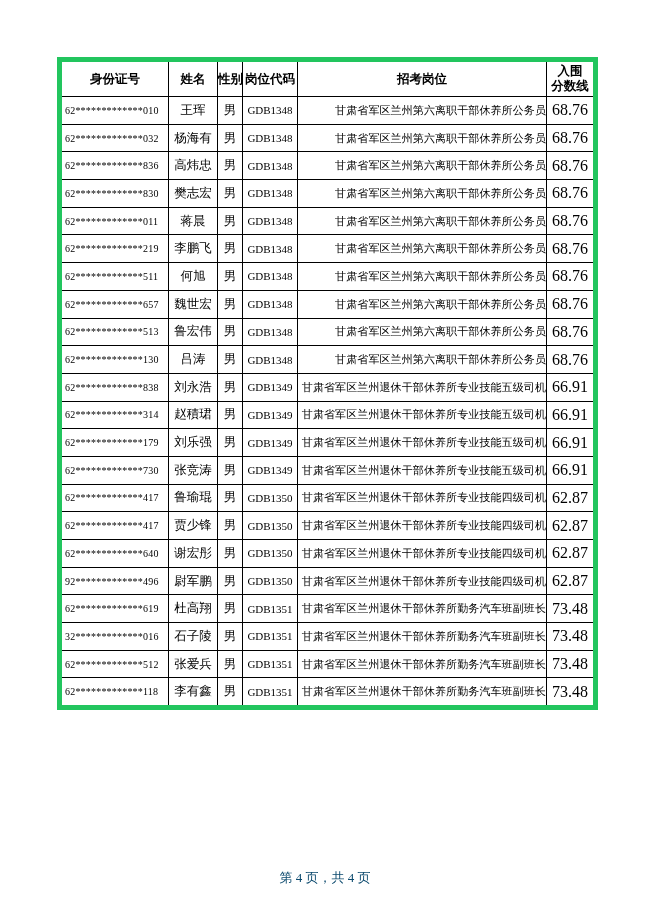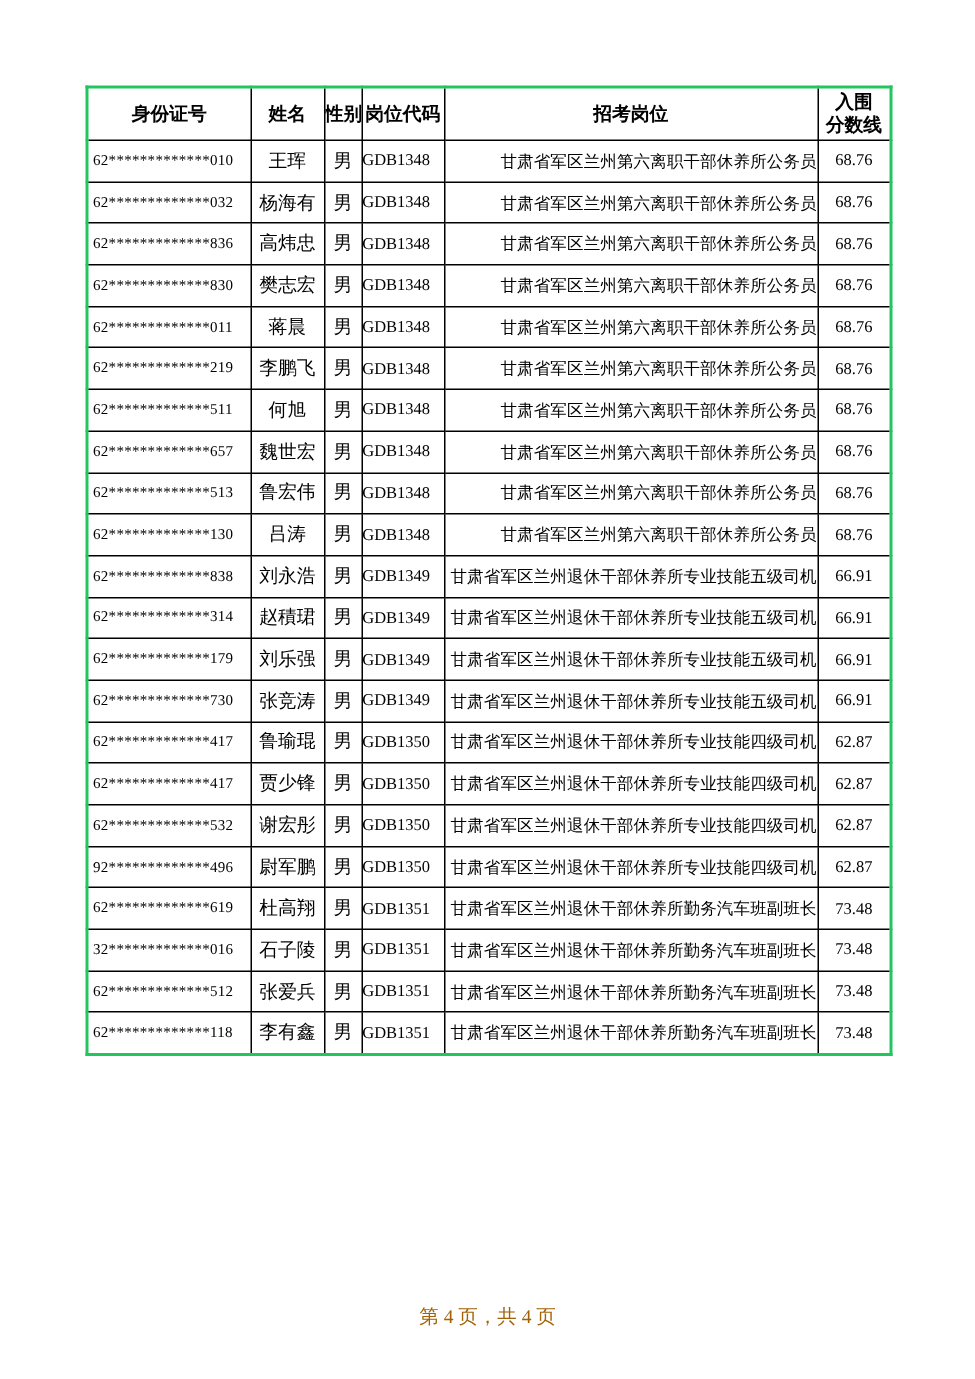--- a/index.html
+++ b/index.html
@@ -20,21 +20,21 @@
     inset: 0;
     background: #ffffff;
   }
   table.results {
     position: absolute;
     left: 57px;
     top: 57px;
     width: 536px;
     border-collapse: collapse;
     table-layout: fixed;
-    border: 2px solid #22c55e;
+    border: 5px solid #22c55e;
   }
   th, td {
     border: 1px solid #000000;
     padding: 0;
     overflow: hidden;
     white-space: nowrap;
     vertical-align: middle;
   }
   thead th {
     height: 34px;
@@ -56,39 +56,40 @@
     font-size: 12.5px;
     text-align: center;
     margin-left: 25px;
   }
   td.col-gender {
     font-size: 12.5px;
     text-align: center;
   }
   td.col-code {
     font-size: 11px;
+    text-align: center;
   }
   td.col-position {
     font-size: 11px;
     text-align: right;
     padding-left: 3px;
     letter-spacing: 0.1px;
   }
   td.col-score {
-    font-size: 11px;
+    font-size: 16px;
     text-align: center;
   }
   .page-footer {
     position: absolute;
     top: 869px;
     left: 0;
     width: 100%;
     text-align: center;
     font-size: 13px;
-    color: #a16207;
+    color: #0c4a6e;
   }
 </style>
 </head>
 <body>
 
 <div class="page">
 
   <table class="results">
     <colgroup>
       <col style="width:109px">
@@ -234,21 +235,21 @@
         </tr>
         <tr>
           <td class="col-id">62*************417</td>
           <td class="col-name">贾少锋</td>
           <td class="col-gender">男</td>
           <td class="col-code">GDB1350</td>
           <td class="col-position">甘肃省军区兰州退休干部休养所专业技能四级司机</td>
           <td class="col-score">62.87</td>
         </tr>
         <tr>
-          <td class="col-id">62*************532</td>
+          <td class="col-id">62*************640</td>
           <td class="col-name">谢宏彤</td>
           <td class="col-gender">男</td>
           <td class="col-code">GDB1350</td>
           <td class="col-position">甘肃省军区兰州退休干部休养所专业技能四级司机</td>
           <td class="col-score">62.87</td>
         </tr>
         <tr>
           <td class="col-id">92*************496</td>
           <td class="col-name">尉军鹏</td>
           <td class="col-gender">男</td>

